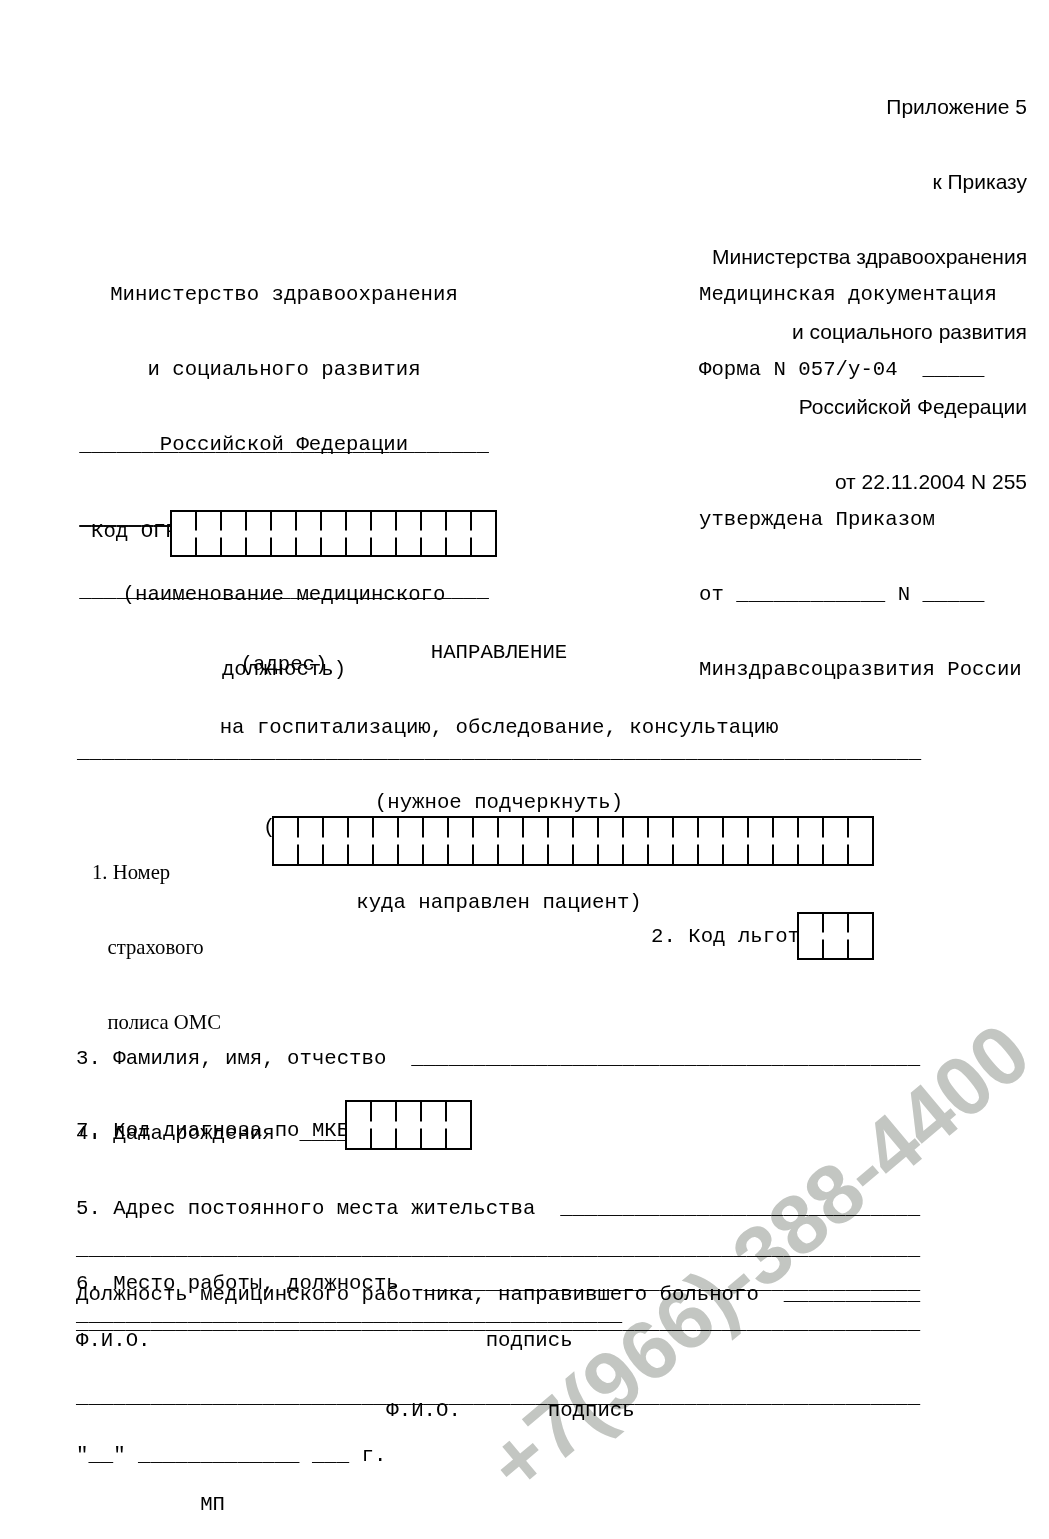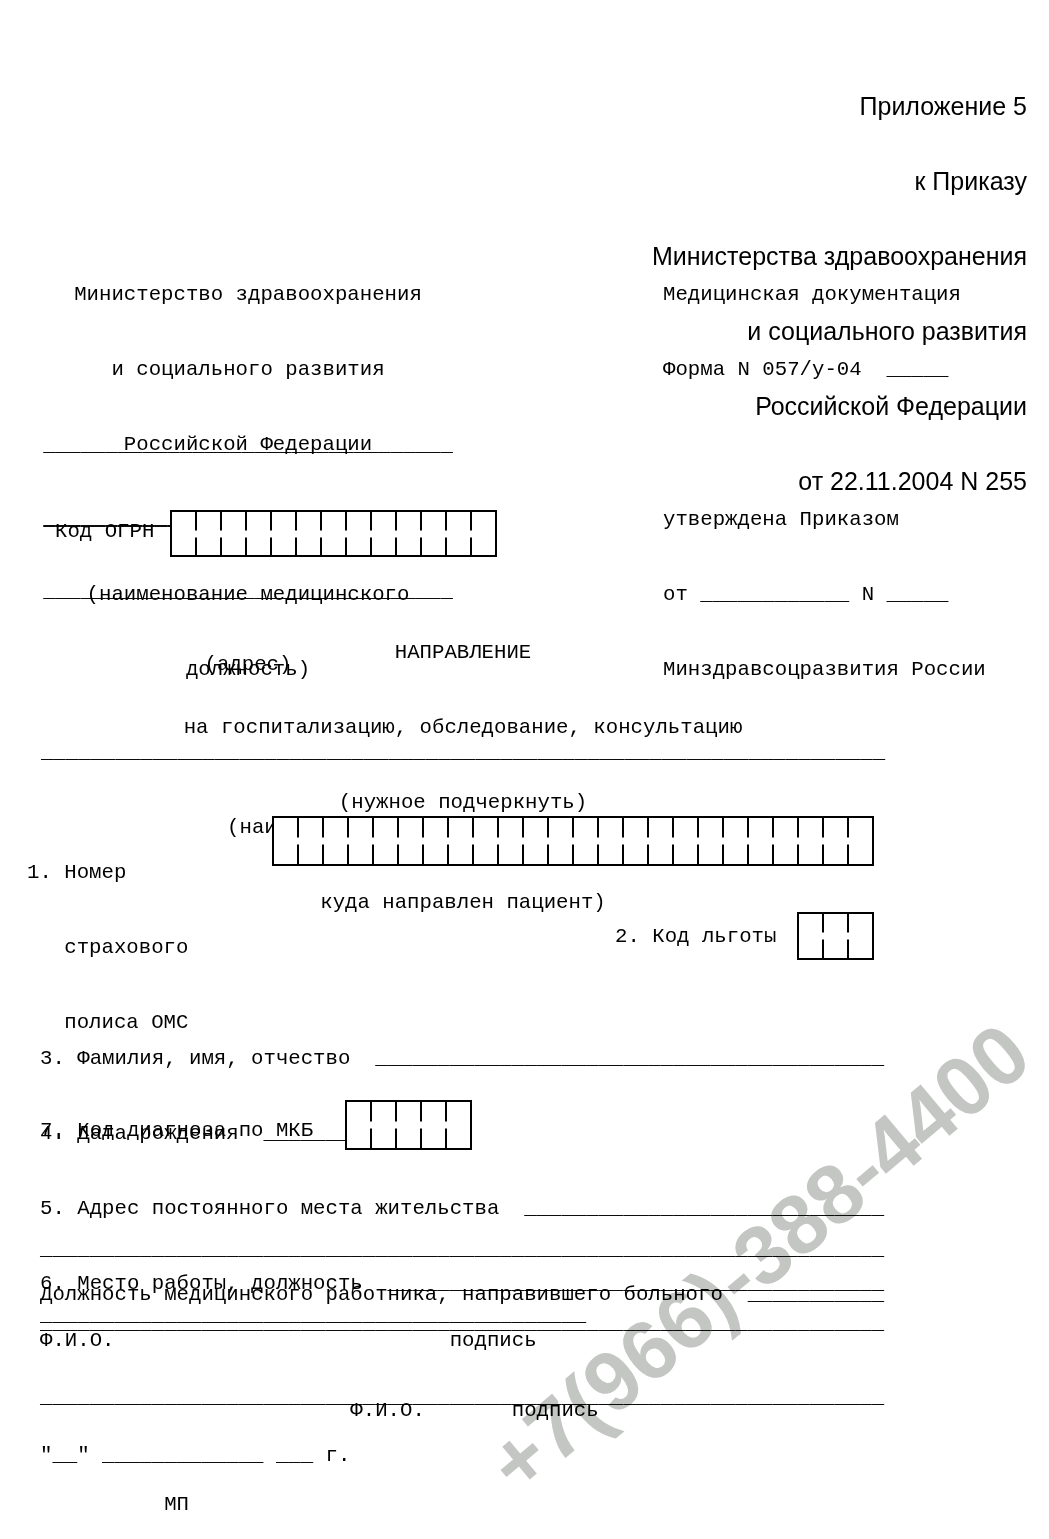--- a/index.html
+++ b/index.html
@@ -3,28 +3,28 @@
 <meta charset="utf-8">
 <style>
   html,body { margin:0; padding:0; background:#ffffff; }
   #page {
     position:relative; width:1049px; height:1539px;
     background:#ffffff; overflow:hidden;
     font-family:"Liberation Mono","DejaVu Sans Mono",monospace;
     color:#000;
   }
   .abs { position:absolute; }
-  .mono { font-size:20.7px; line-height:25px; white-space:pre; }
+  .mono { font-size:20.7px; line-height:25px; white-space:pre;margin-left:36px; }
   .mono .line { min-height:25px; }
   .lh23 .line { line-height:23px; min-height:23px; }
   .lh24 .line { line-height:24px; min-height:24px; }
   .center { text-align:center; }
   .sans {
     font-family:"Liberation Sans","DejaVu Sans",sans-serif;
-    font-size:25px; line-height:25px; text-align:right; white-space:pre;
+    font-size:21px; line-height:25px; text-align:right; white-space:pre;
   }
   
   .cellgrid {
     display:inline-flex; border:2px solid #000; background:#fff;
     box-sizing:content-box;
   }
   .cellgrid .cell {
     width:23px; height:100%; position:relative;
     border-right:2px solid #000;
   }
@@ -112,21 +112,21 @@
     <div class="line">на госпитализацию, обследование, консультацию</div>
     <div class="line">(нужное подчеркнуть)</div>
   </div>
 
   <div class="abs mono center content" style="left:40px; top:690px; width:846px;">
     <div class="line">____________________________________________________________________</div>
     <div class="line">(наименование медицинского учреждения,</div>
     <div class="line">куда направлен пациент)</div>
   </div>
 
-  <div class="abs mono content" style="left:27px; top:810px;">
+  <div class="abs mono content" style="left:56px; top:810px;font-family:Liberation Serif, serif;">
     <div class="line">1. Номер</div>
     <div class="line">   страхового</div>
     <div class="line">   полиса ОМС</div>
   </div>
   <div class="abs content" style="left:272px; top:816px;">
     <span class="cellgrid grid-policy">
         <div class="cell"></div>
         <div class="cell"></div>
         <div class="cell"></div>
         <div class="cell"></div>

